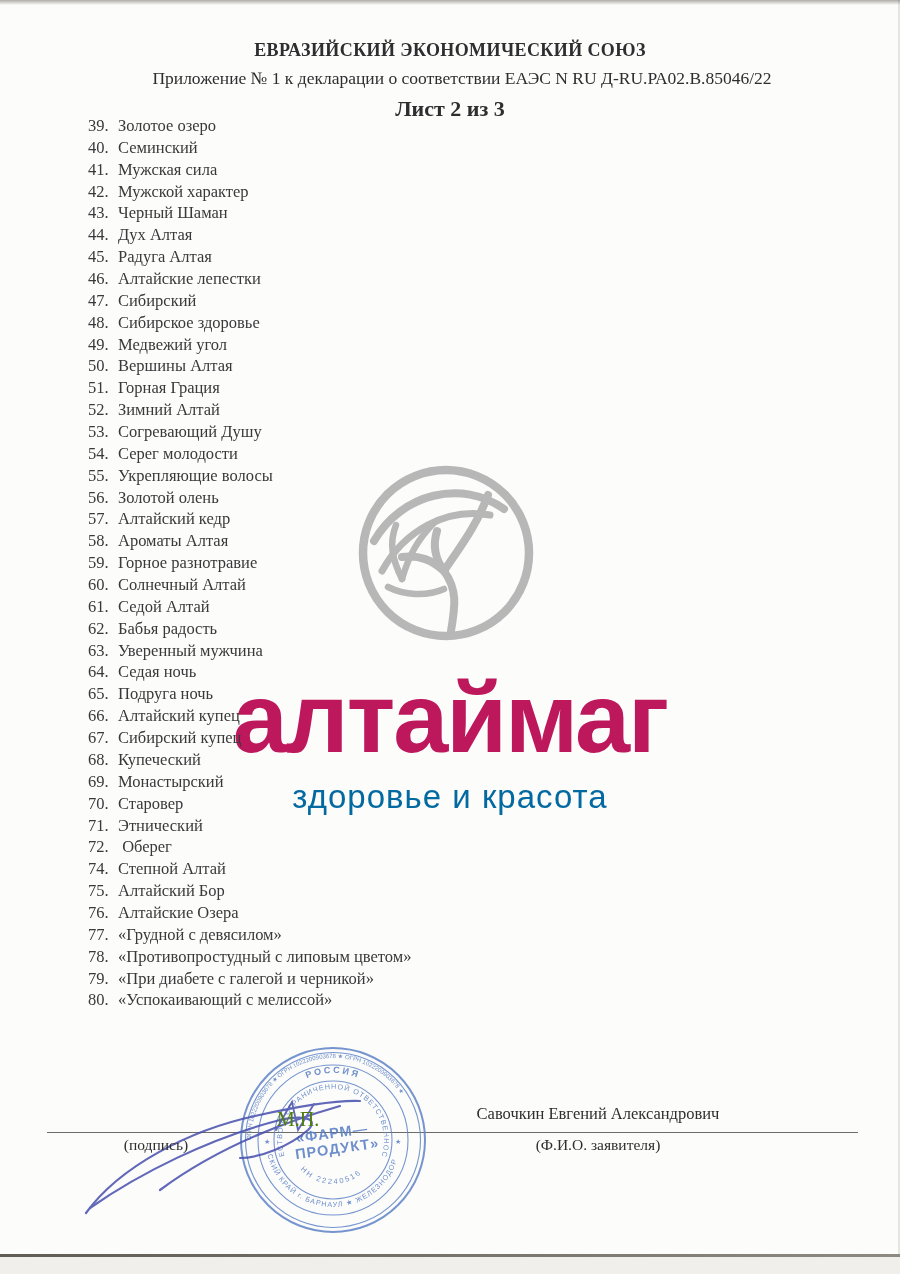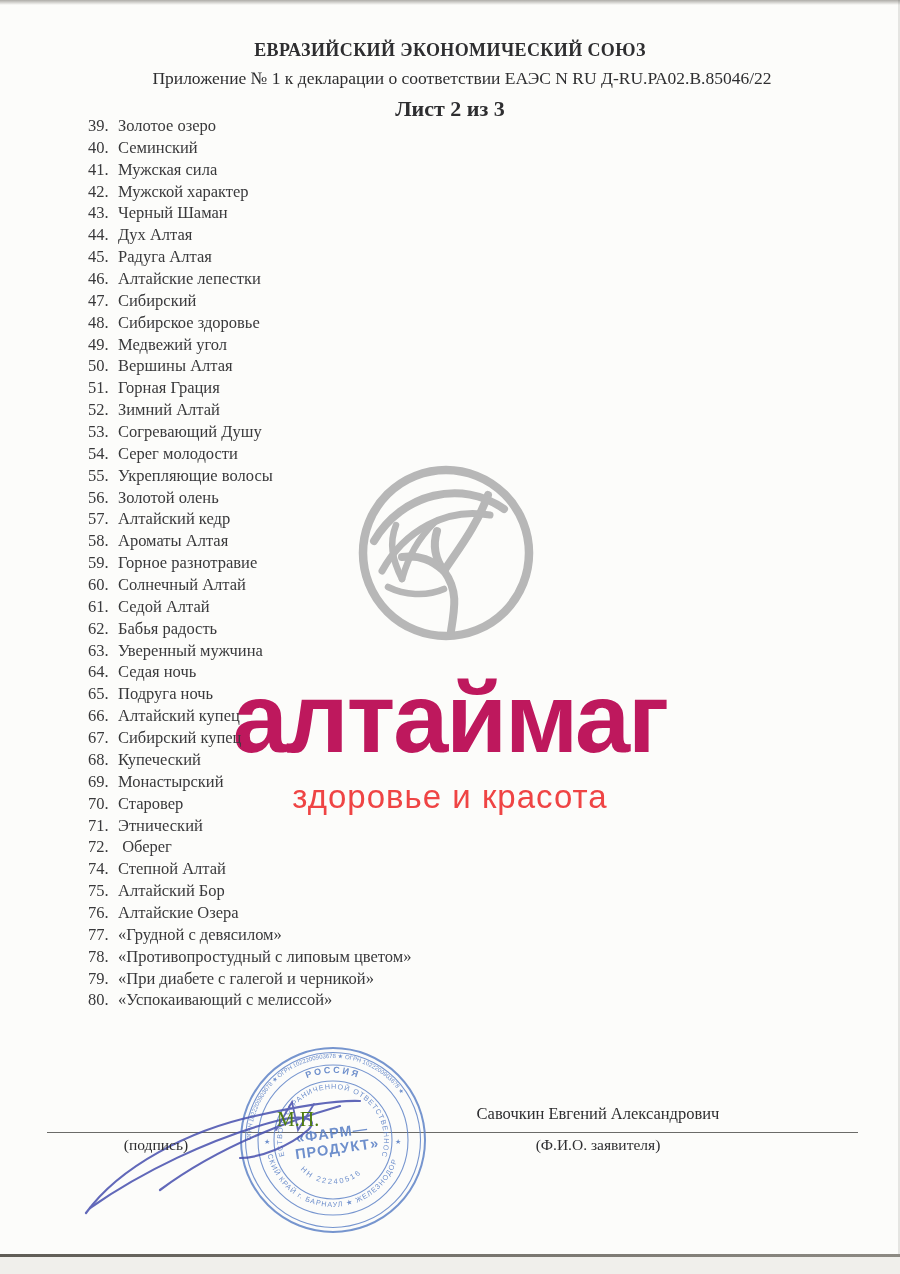--- a/index.html
+++ b/index.html
@@ -25,21 +25,21 @@
   .row{display:flex;height:21.86px;line-height:21.86px;font-size:16.5px;color:#39393b;}
   .row .num{width:30px;flex:0 0 30px;}
   .row .label{white-space:pre;}
 
   .wm-logo{position:absolute;left:352px;top:459px;z-index:1;}
   .wm-brand{position:absolute;left:50%;top:668px;transform:translateX(-50%);
     z-index:1;font-family:"Liberation Sans",sans-serif;font-weight:bold;
     font-size:99px;line-height:1;color:#be185d;letter-spacing:-2px;}
   .wm-tagline{position:absolute;left:50%;top:778px;transform:translateX(-50%);
     z-index:1;font-family:"Liberation Sans",sans-serif;font-size:33px;
-    color:#ef4444;letter-spacing:1px;}
+    color:#0369a1;letter-spacing:1px;}
 
   .sig-line{position:absolute;left:47px;top:1132px;width:811px;height:1px;
     background:#6b6b68;z-index:2;}
   .stamp{position:absolute;left:233px;top:1040px;z-index:4;opacity:.88;}
   .signature{position:absolute;left:40px;top:1078px;z-index:5;}
   .mp{position:absolute;left:277px;top:1108px;z-index:6;font-size:20px;color:#4d7c0f;}
   .sign-caption{position:absolute;left:96px;top:1136px;width:120px;text-align:center;
     font-size:15.5px;z-index:6;}
   .applicant-name{position:absolute;left:418px;top:1104px;width:360px;text-align:center;
     font-size:16.5px;z-index:6;}

